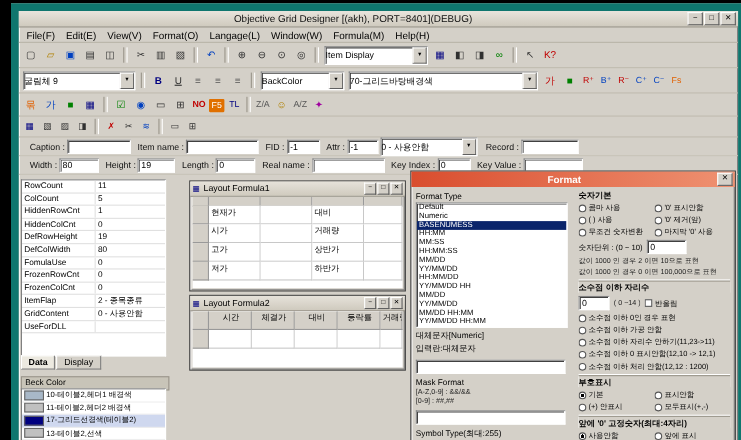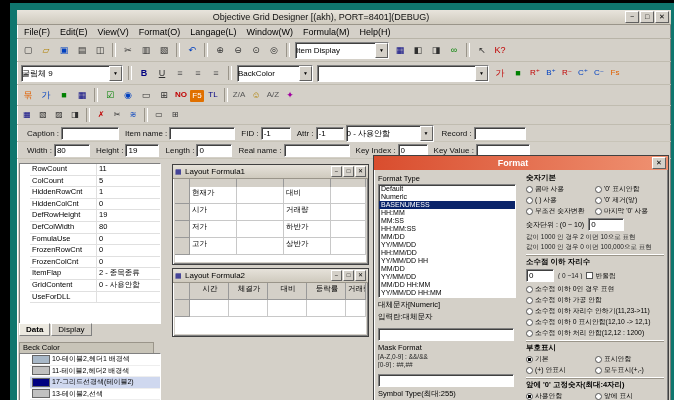--- a/index.html
+++ b/index.html
@@ -18,21 +18,21 @@
   .blue{color:#0040c0}.red{color:#c00000}.green{color:#008000}.gold{color:#b08000}.orange{color:#e06000}.navy{color:#000080}.mag{color:#a000a0}.gray{color:#555}
   .bdg{background:#e07000;color:#fff;font-size:7px;line-height:12px;height:12px;margin-top:1px;border-radius:1px;}
   .sep{width:2px;height:14px;border-left:1px solid #9a958a;border-right:1px solid #fff;margin:0 3px;}
   .combo{display:inline-flex;align-items:center;height:15px;background:#fff;border:1px solid;border-color:#808080 #fff #fff #808080;box-shadow:inset 1px 1px 0 #404040;font-size:8px;padding-left:0;margin:0 2px;overflow:hidden;white-space:nowrap;}
   .combo .car{margin-left:auto;width:11px;height:13px;background:#d4d0c8;border:1px solid;border-color:#fff #606060 #606060 #fff;font-size:5px;line-height:13px;text-align:center;color:#000;flex:0 0 11px;}
   .combo .ctext{flex:1;overflow:hidden;white-space:nowrap;}
   .fieldrow{height:16px;display:flex;align-items:center;font-size:8px;padding:0 4px;border-bottom:1px solid #c8c4b8;}
   .flabel{white-space:nowrap;margin:0 2px 0 6px;color:#111;}
   .inp{height:11px;background:#fff;border:1px solid;border-color:#808080 #fff #fff #808080;box-shadow:inset 1px 1px 0 #404040;font-size:8px;font-family:inherit;padding:0 2px;color:#000;}
   .main{position:relative;height:261px;}
-  .panel-sunken{border:1px solid;border-color:#808080 #fff #fff #808080;background:#fff;overflow:hidden;padding-left:10px;}
+  .panel-sunken{border:1px solid;border-color:#808080 #fff #fff #808080;background:#fff;overflow:hidden;}
   .propgrid{position:absolute;left:2px;top:4px;width:130px;height:159px;}
   .prow{display:flex;height:10.6px;line-height:10.4px;font-size:7.5px;border-bottom:1px solid #e0e0e0;overflow:hidden;}
   .pname{width:64px;border-right:1px solid #e0e0e0;padding-left:2px;overflow:hidden;white-space:nowrap;}
   .pval{flex:1;padding-left:2px;overflow:hidden;white-space:nowrap;}
   .proptabs{position:absolute;left:2px;top:164px;height:13px;display:flex;font-size:8px;}
   .ptab{padding:0 6px;line-height:12px;background:#d4d0c8;border:1px solid #808080;border-top-color:#fff;border-left-color:#fff;margin-right:1px;white-space:nowrap;}
   .ptab.active{background:#ece9e0;font-weight:bold;}
   .beck-header{position:absolute;left:2px;top:183px;width:130px;height:11px;background:#c8c4b8;border:1px solid #9a958a;font-size:7.5px;line-height:10px;padding-left:3px;overflow:hidden;}
   .becklist{position:absolute;left:2px;top:194px;width:130px;height:64px;}
   .brow{display:flex;align-items:center;height:10.5px;font-size:7px;border-bottom:1px solid #eee;overflow:hidden;white-space:nowrap;}
@@ -141,20 +141,21 @@
     <span class="ic" style="text-decoration:underline">U</span>
     <span class="ic gray">≡</span>
     <span class="ic gray">≡</span>
     <span class="ic gray">≡</span>
     <span class="sep"></span>
     <span class="combo" style="width:74px">
       <span class="ctext">BackColor</span>
       <span class="car">▼</span>
     </span>
     <span class="combo" style="width:170px">
+      <span class="ctext">70-그리드바탕배경색</span>
       <span class="car">▼</span>
     </span>
     <span class="ic red">가</span>
     <span class="ic green">■</span>
     <span class="ic red sm">R⁺</span>
     <span class="ic blue sm">B⁺</span>
     <span class="ic red sm">R⁻</span>
     <span class="ic blue sm">C⁺</span>
     <span class="ic blue sm">C⁻</span>
     <span class="ic orange sm">Fs</span>
@@ -335,30 +336,30 @@
           </div>
         <div class="grow">
             <span class="gcell ghdr rh"></span>
             <span class="gcell cw">시가</span>
             <span class="gcell cw"></span>
             <span class="gcell cw">거래량</span>
             <span class="gcell" style="flex:1"></span>
           </div>
         <div class="grow">
             <span class="gcell ghdr rh"></span>
+            <span class="gcell cw">고가</span>
+            <span class="gcell cw"></span>
+            <span class="gcell cw">상반가</span>
+            <span class="gcell" style="flex:1"></span>
+          </div>
+        <div class="grow">
+            <span class="gcell ghdr rh"></span>
             <span class="gcell cw">저가</span>
             <span class="gcell cw"></span>
             <span class="gcell cw">하반가</span>
-            <span class="gcell" style="flex:1"></span>
-          </div>
-        <div class="grow">
-            <span class="gcell ghdr rh"></span>
-            <span class="gcell cw">고가</span>
-            <span class="gcell cw"></span>
-            <span class="gcell cw">상반가</span>
             <span class="gcell" style="flex:1"></span>
           </div>
       </div>
     </div>
 
     <div class="child c2">
       <div class="ctitle">
         <span class="cico">▦</span>
         <span class="ttl">Layout Formula2</span>
         <span class="cbtn">−</span>

